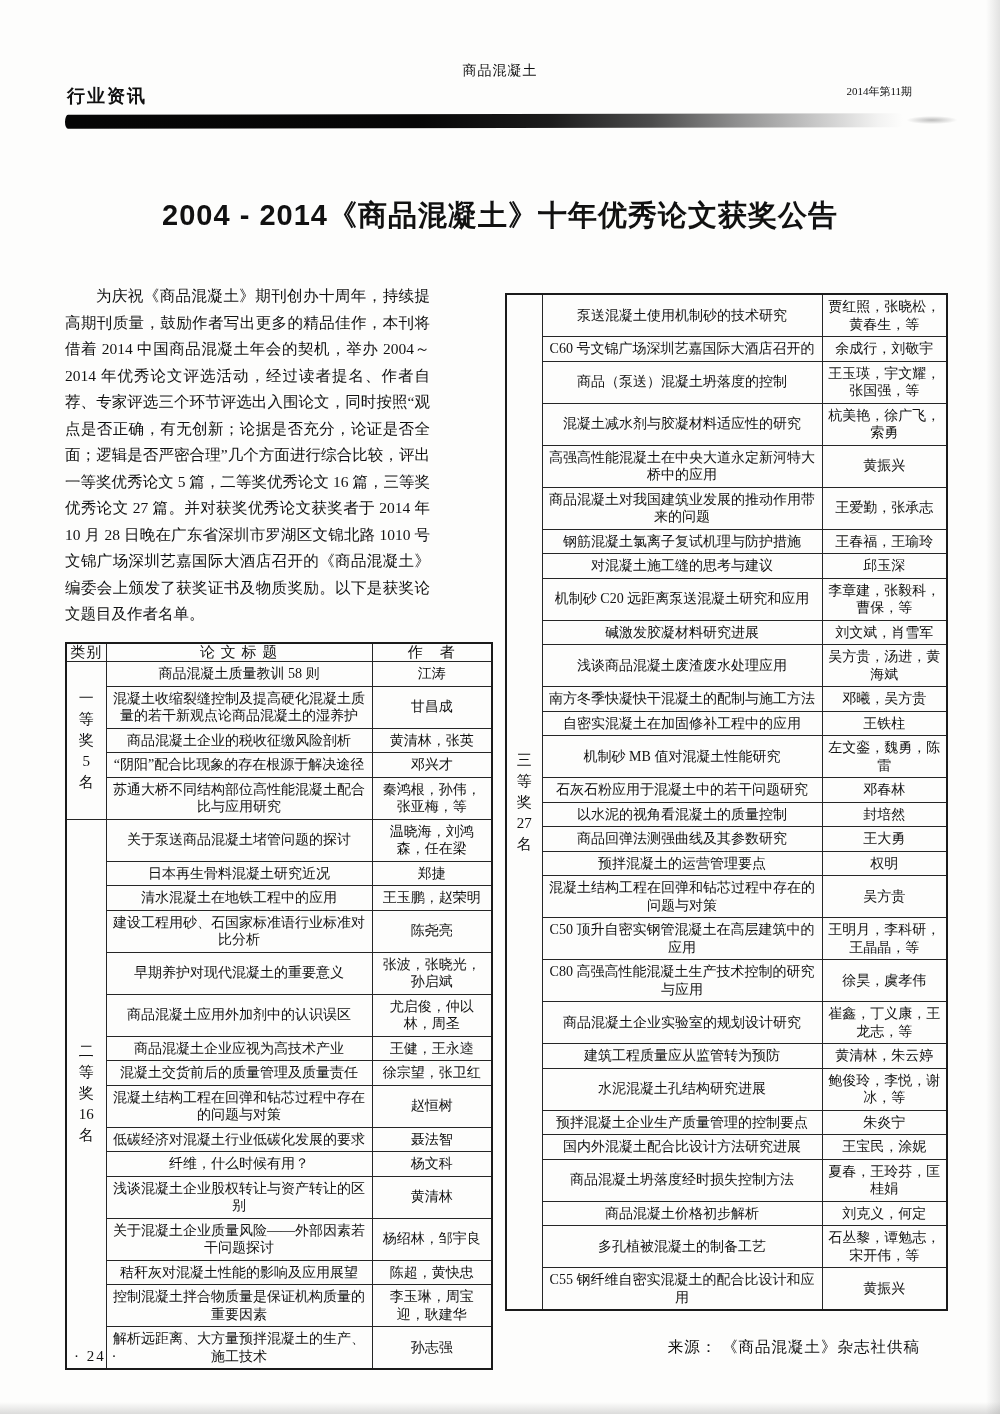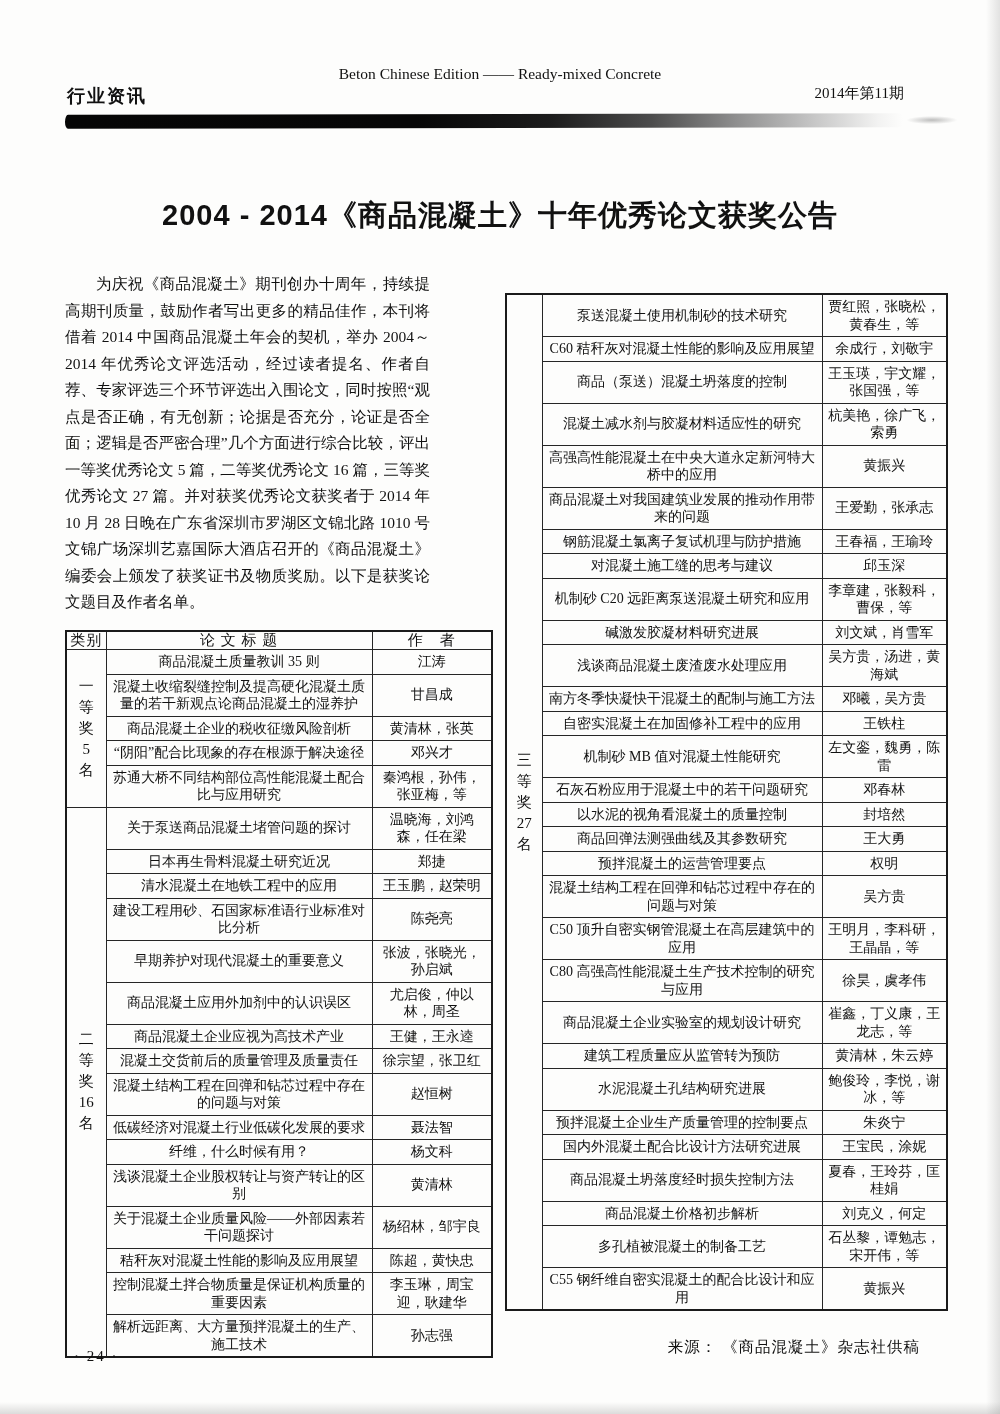--- a/index.html
+++ b/index.html
@@ -15,34 +15,34 @@
     background:linear-gradient(to right,rgba(0,0,0,0),rgba(130,130,130,.22));}
   .scan-bottom{position:absolute;bottom:0;left:0;width:100%;height:12px;
     background:linear-gradient(to bottom,rgba(0,0,0,0),rgba(120,120,120,.25));}
 
   
   .hdr-section{position:absolute;left:67px;top:84px;font-size:18px;font-weight:bold;
     font-family:"Liberation Sans","DejaVu Sans",sans-serif;letter-spacing:2px;}
   .hdr-center{position:absolute;left:250px;top:62px;width:500px;text-align:center;}
   .hdr-cn{font-size:14px;letter-spacing:1px;}
   .hdr-en{font-size:15.5px;margin-top:3px;}
-  .hdr-issue{position:absolute;right:96px;top:84px;font-size:15px;}
+  .hdr-issue{position:absolute;right:88px;top:84px;font-size:11px;}
   .ink-bar{position:absolute;left:65px;top:114px;width:838px;height:14px;border-radius:3px/7px;
     background:linear-gradient(to right,#060606 0%,#070707 42%,#1c1c1c 58%,#4c4c4c 70%,#8e8e8e 80%,#c4c4c4 89%,rgba(210,210,210,.25) 97%,rgba(210,210,210,0) 100%);
     transform:skewY(-.12deg);}
   .ink-bar::after{content:"";position:absolute;right:-54px;top:3px;width:50px;height:8px;
     background:radial-gradient(ellipse at center,rgba(110,110,110,.45),rgba(110,110,110,0) 72%);}
 
   
   .article-title{position:absolute;left:0;top:196px;width:1000px;text-align:center;
     font-family:"Liberation Sans","DejaVu Sans",sans-serif;
     font-size:29px;font-weight:bold;letter-spacing:1px;margin:0;}
 
   
-  .col-left{position:absolute;left:65px;top:271px;width:365px;}
+  .col-left{position:absolute;left:65px;top:283px;width:365px;}
   .col-right{position:absolute;left:505px;top:293px;width:441px;}
 
   .intro{font-size:15.5px;line-height:26.5px;text-align:justify;text-indent:2em;
     margin:0 0 14px 0;}
 
   .list-caption{font-family:"Liberation Sans","DejaVu Sans",sans-serif;
     font-size:16.5px;font-weight:bold;text-align:center;letter-spacing:.5px;
     margin:0 0 7px 0;}
 
   table{border-collapse:collapse;width:100%;table-layout:fixed;}
@@ -59,21 +59,21 @@
   .source-line{margin-top:26px;padding-right:26px;text-align:right;
     font-size:15.5px;letter-spacing:1px;}
 
   .page-number{position:absolute;left:74px;top:1348px;font-size:15px;letter-spacing:2px;}
 </style>
 </head>
 <body>
 
 <div class="hdr-section">行业资讯</div>
 <div class="hdr-center">
-  <div class="hdr-en">Beton Chinese Edition —— Ready-mixed Concrete</div>
+  <div class="hdr-cn">商品混凝土</div>
 </div>
 <div class="hdr-issue">2014年第11期</div>
 <div class="ink-bar"></div>
 
 <h1 class="article-title">2004 - 2014《商品混凝土》十年优秀论文获奖公告</h1>
 
 <div class="col-left">
   <p class="intro">为庆祝《商品混凝土》期刊创办十周年，持续提高期刊质量，鼓励作者写出更多的精品佳作，本刊将借着 2014 中国商品混凝土年会的契机，举办 2004～2014 年优秀论文评选活动，经过读者提名、作者自荐、专家评选三个环节评选出入围论文，同时按照“观点是否正确，有无创新；论据是否充分，论证是否全面；逻辑是否严密合理”几个方面进行综合比较，评出一等奖优秀论文 5 篇，二等奖优秀论文 16 篇，三等奖优秀论文 27 篇。并对获奖优秀论文获奖者于 2014 年 10 月 28 日晚在广东省深圳市罗湖区文锦北路 1010 号文锦广场深圳艺嘉国际大酒店召开的《商品混凝土》编委会上颁发了获奖证书及物质奖励。以下是获奖论文题目及作者名单。</p>
   <table class="award-table">
     <colgroup>
@@ -90,21 +90,21 @@
     </thead>
     <tbody id="tbody-left">
         <tr>
           <td class="cat-cell" rowspan="5">
             <div>一</div>
             <div>等</div>
             <div>奖</div>
             <div>5</div>
             <div>名</div>
           </td>
-          <td class="title-cell">商品混凝土质量教训 35 则</td>
+          <td class="title-cell">商品混凝土质量教训 58 则</td>
           <td class="author-cell">江涛</td>
         </tr>
         <tr>
           <td class="title-cell">混凝土收缩裂缝控制及提高硬化混凝土质量的若干新观点论商品混凝土的湿养护</td>
           <td class="author-cell">甘昌成</td>
         </tr>
         <tr>
           <td class="title-cell">商品混凝土企业的税收征缴风险剖析</td>
           <td class="author-cell">黄清林，张英</td>
         </tr>
@@ -204,21 +204,21 @@
             <div>三</div>
             <div>等</div>
             <div>奖</div>
             <div>27</div>
             <div>名</div>
           </td>
           <td class="title-cell">泵送混凝土使用机制砂的技术研究</td>
           <td class="author-cell">贾红照，张晓松，黄春生，等</td>
         </tr>
         <tr>
-          <td class="title-cell">C60 秸秆灰对混凝土性能的影响及应用展望</td>
+          <td class="title-cell">C60 号文锦广场深圳艺嘉国际大酒店召开的</td>
           <td class="author-cell">余成行，刘敬宇</td>
         </tr>
         <tr>
           <td class="title-cell">商品（泵送）混凝土坍落度的控制</td>
           <td class="author-cell">王玉瑛，宇文耀，张国强，等</td>
         </tr>
         <tr>
           <td class="title-cell">混凝土减水剂与胶凝材料适应性的研究</td>
           <td class="author-cell">杭美艳，徐广飞，索勇</td>
         </tr>

